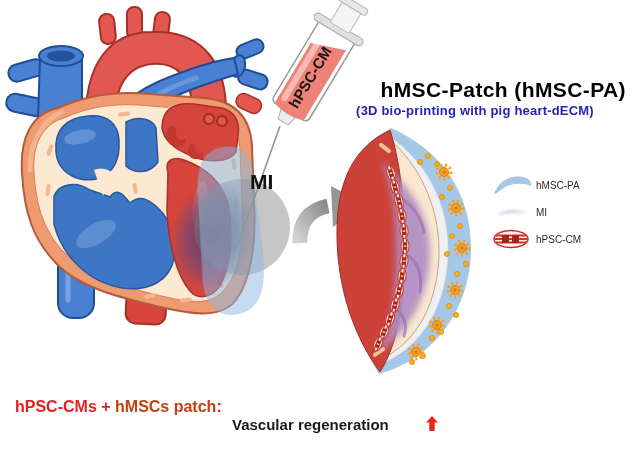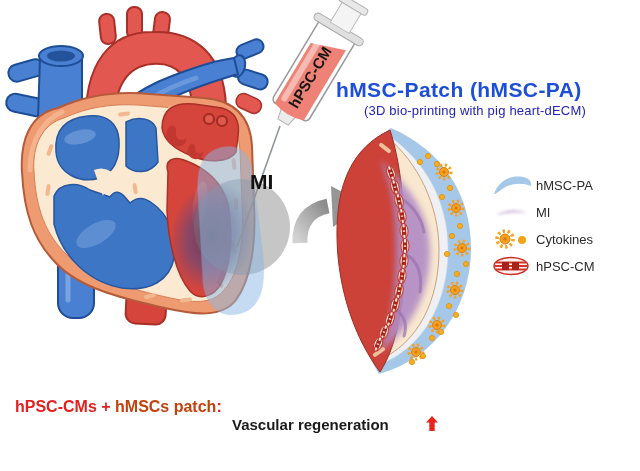--- a/index.html
+++ b/index.html
@@ -1,28 +1,28 @@
 <!DOCTYPE html>
 <html><head>
 <meta charset="utf-8">
 <style>
   html,body{margin:0;padding:0;background:#fff;}
   .canvas{position:relative;width:640px;height:471px;background:#ffffff;overflow:hidden;
           font-family:"Liberation Sans",sans-serif;}
   #scene{position:absolute;left:0;top:0;z-index:1;}
   .overlay-text{position:absolute;z-index:3;}
-  .fig-title{left:336px;top:78px;width:290px;text-align:left;
-             font-size:21px;font-weight:bold;letter-spacing:.4px;color:#1d4ed8;}
+  .fig-title{left:336px;top:78px;width:290px;text-align:right;
+             font-size:21px;font-weight:bold;letter-spacing:.4px;color:#000000;}
   .fig-subtitle{left:330px;top:103px;width:290px;text-align:center;
-             font-size:13px;font-weight:normal;letter-spacing:.2px;color:#2323b8;}
+             font-size:13px;font-weight:bold;letter-spacing:.2px;color:#2323b8;}
   .mi-label{left:250px;top:170px;font-size:21px;font-weight:bold;color:#111;}
   .legend{left:490px;top:172px;width:148px;z-index:3;}
   .legend-row{display:flex;align-items:center;height:26px;margin-bottom:1px;}
   .legend-icon{width:46px;height:26px;flex:0 0 46px;display:flex;align-items:center;justify-content:center;}
-  .legend-label{font-size:13px;color:#2b2b2b;text-align:right;}
+  .legend-label{font-size:10px;color:#2b2b2b;text-align:right;}
   .outcomes-prefix{left:15px;top:398px;font-size:16px;font-weight:bold;white-space:pre;}
   .seg-red{color:#e41f1f;margin-top:40px;} .seg-blue{color:#c2410c;}
   .outcomes{left:232px;top:398px;font-size:15px;font-weight:bold;color:#1a1a1a;line-height:17.5px;}
   .res-line{white-space:pre;display:flex;align-items:center;}
   .res-text{white-space:pre;}
   .res-arrow{display:inline-block;margin:0 2px 0 4px;}
   .res-gap{display:inline-block;width:20px;}
 </style>
 </head>
 <body>
@@ -256,31 +256,20 @@
               </filter>
             </defs>
           <path d="M 6,16 Q 21,8 38,14 Q 22,12 6,16 Z" fill="#b29ac9" filter="url(#lgBlur)" opacity="0.9"></path>
         </svg>
       </span>
       <span class="legend-label">MI</span>
     </div>
     <div class="legend-row">
       <span class="legend-icon">
         <svg width="46" height="26" viewBox="0 0 46 26">
-          <circle cx="15" cy="13" r="8" fill="none" stroke="#f5a01e" stroke-width="3.5" stroke-dasharray="2.4 2.6"></circle>
-          <circle cx="15" cy="13" r="5" fill="#f5a01e" stroke="#e07f08" stroke-width="1"></circle>
-          <circle cx="15" cy="13" r="1.8" fill="#e0770a"></circle>
-          <circle cx="32" cy="14" r="4" fill="#f2a416"></circle>
-        </svg>
-      </span>
-      <span class="legend-label">Cytokines</span>
-    </div>
-    <div class="legend-row">
-      <span class="legend-icon">
-        <svg width="46" height="26" viewBox="0 0 46 26">
           <ellipse cx="21" cy="13" rx="17" ry="8.5" fill="#fdf4f2" stroke="#cc2a22" stroke-width="1.4"></ellipse>
           <path d="M 6,9.5 H 36 M 4.5,13 H 37.5 M 6,16.5 H 36" stroke="#d43528" stroke-width="2.2"></path>
           <rect x="12" y="9" width="7" height="8" rx="1" fill="#a5231c"></rect>
           <rect x="22" y="9" width="7" height="8" rx="1" fill="#a5231c"></rect>
         </svg>
       </span>
       <span class="legend-label">hPSC-CM</span>
     </div>
   </div>
 

